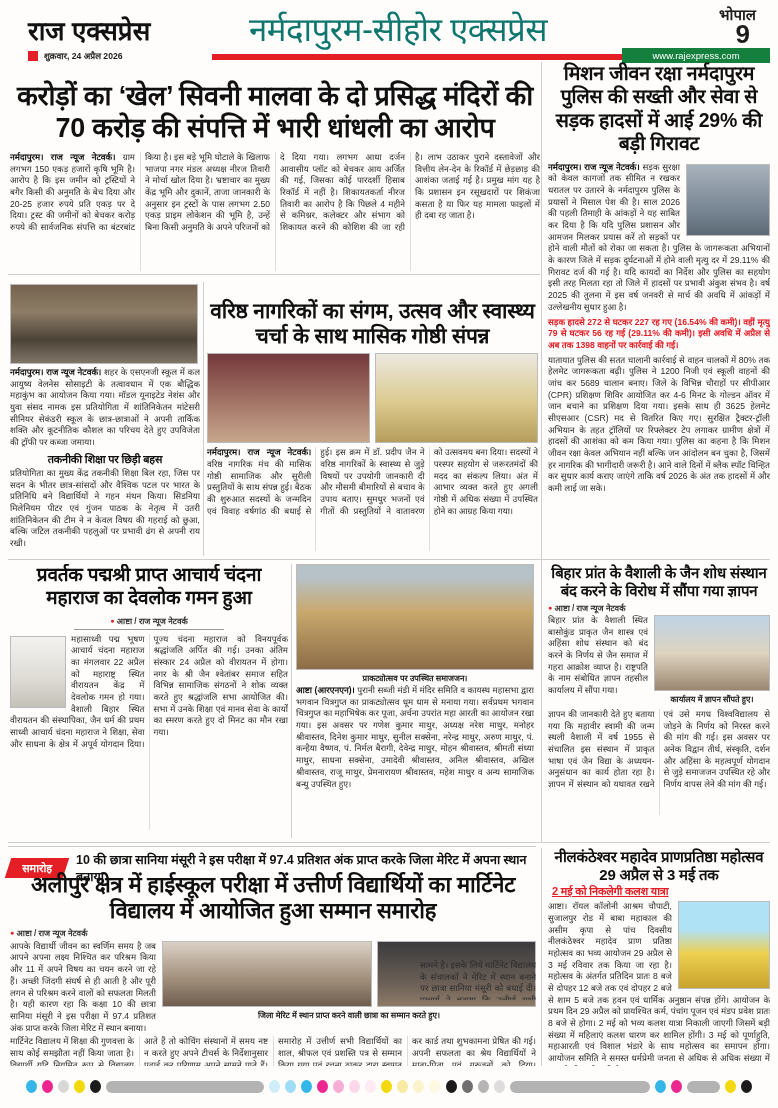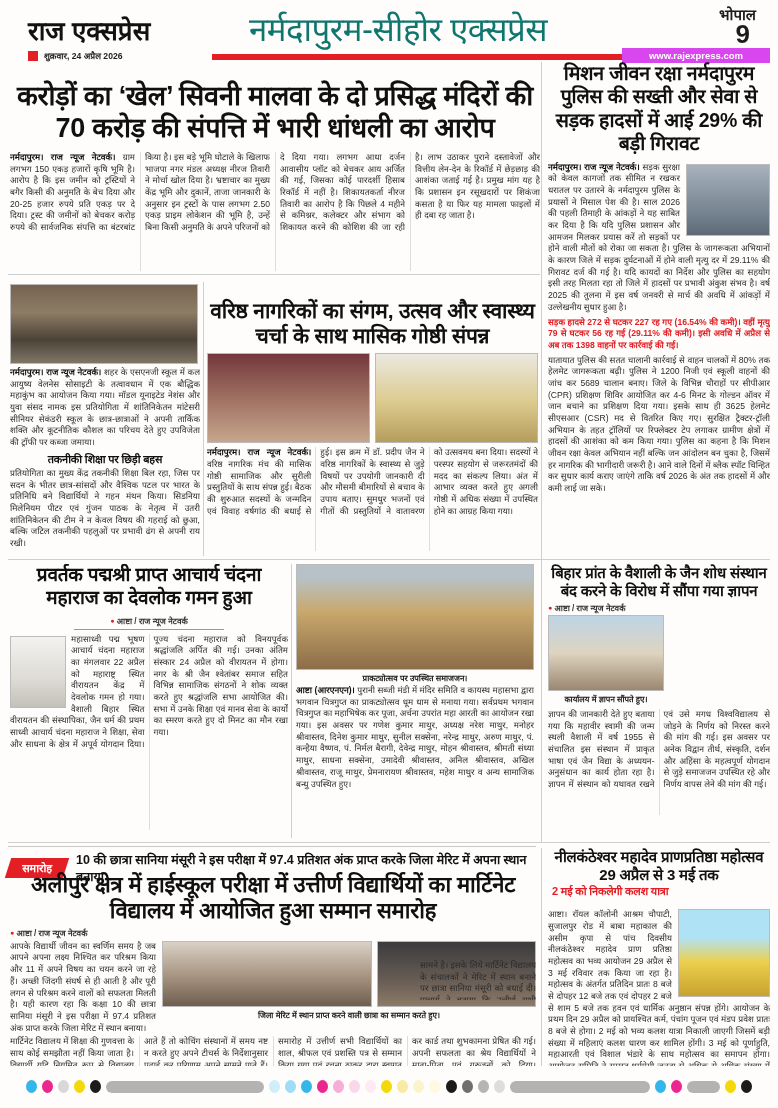--- a/index.html
+++ b/index.html
@@ -19,21 +19,21 @@
   .photo { border:1px solid #bbb; }
   .caption { font-size:8px; font-weight:bold; text-align:center; color:#222; padding:2px 0; }
   .red { color:#e31e25; }
 
   
   .mast-logo { font-size:26px; font-weight:800; color:#111; }
   .mast-date { font-size:8.6px; font-weight:bold; color:#222; }
   .mast-sq { width:10px; height:10px; background:#e31e25; display:inline-block; }
   .mast-title { font-size:33px; font-weight:400; text-align:center; color:#0f766e; letter-spacing:-0.5px; }
   .mast-bar { background:#e31e25; }
-  .mast-site { background:#d946ef; color:#fff; font-size:9.5px; font-weight:bold; text-align:center; line-height:15px; }
+  .mast-site { background:#15803d; color:#fff; font-size:9.5px; font-weight:normal; text-align:center; line-height:15px; }
   .mast-edition { font-size:15px; font-weight:800; text-align:right; }
   .mast-page { font-size:26px; font-weight:800; text-align:right; line-height:1; }
 
   
   .strip { display:flex; align-items:center; gap:10px; border-top:1px solid #c9c9c9; padding-top:4px; }
   .strip-tag { background:#e31e25; color:#fff; font-size:11px; font-weight:bold; padding:2px 14px 3px; transform:skewX(-18deg); }
   .strip-tag span { display:inline-block; transform:skewX(18deg); }
   .strip-text { font-size:12.5px; font-weight:bold; color:#111; }
 
   
@@ -135,20 +135,21 @@
     </div>
   </div>
 
   <div class="abs" style="left:548px; top:564px; width:222px; height:274px; overflow:hidden;">
     <div class="hl" style="font-size:15px;">बिहार प्रांत के वैशाली के जैन शोध संस्थान बंद करने के विरोध में सौंपा गया ज्ञापन</div>
     <div class="byline-center" style="text-align:left; padding:2px 0;">
       <span class="dot">●</span>
       <span>आष्टा / राज न्यूज नेटवर्क</span>
     </div>
     <div style="display:flex; gap:6px;">
+      <div class="body-text" style="width:100px;">बिहार प्रांत के वैशाली स्थित बासोकुंड प्राकृत जैन शास्त्र एवं अहिंसा शोध संस्थान को बंद करने के निर्णय से जैन समाज में गहरा आक्रोश व्याप्त है। राष्ट्रपति के नाम संबोधित ज्ञापन तहसील कार्यालय में सौंपा गया।</div>
       <div style="width:116px;">
         <div class="photo ph-jain" style="width:116px; height:76px;"></div>
         <div class="caption">कार्यालय में ज्ञापन सौंपते हुए।</div>
       </div>
     </div>
     <div class="body-text cols-2" style="margin-top:3px; height:106px; overflow:hidden;">ज्ञापन की जानकारी देते हुए बताया गया कि महावीर स्वामी की जन्म स्थली वैशाली में वर्ष 1955 से संचालित इस संस्थान में प्राकृत भाषा एवं जैन विद्या के अध्ययन-अनुसंधान का कार्य होता रहा है। ज्ञापन में संस्थान को यथावत रखने एवं उसे मगध विश्वविद्यालय से जोड़ने के निर्णय को निरस्त करने की मांग की गई। इस अवसर पर अनेक विद्वान तीर्थ, संस्कृति, दर्शन और अहिंसा के महत्वपूर्ण योगदान से जुड़े समाजजन उपस्थित रहे और निर्णय वापस लेने की मांग की गई।</div>
   </div>
   <div class="rule-h" style="left:8px; top:842px; width:762px;"></div>
 
   <div class="abs strip" style="left:8px; top:846px; width:528px;">
@@ -172,21 +173,21 @@
         <div class="caption">जिला मेरिट में स्थान प्राप्त करने वाली छात्रा का सम्मान करते हुए।</div>
       </div>
     </div>
     <div class="body-text cols-4" style="margin-top:2px; height:44px; overflow:hidden;">मार्टिनेट विद्यालय में शिक्षा की गुणवत्ता के साथ कोई समझौता नहीं किया जाता है। विद्यार्थी यदि नियमित रूप से विद्यालय आते हैं तो कोचिंग संस्थानों में समय नष्ट न करते हुए अपने टीचर्स के निर्देशानुसार पढ़ाई कर परिणाम अपने सामने पाते हैं। समारोह में उत्तीर्ण सभी विद्यार्थियों का शाल, श्रीफल एवं प्रशस्ति पत्र से सम्मान किया गया एवं रचना ठाकुर द्वारा स्वागत कर कार्ड तथा शुभकामना प्रेषित की गई। अपनी सफलता का श्रेय विद्यार्थियों ने माता-पिता एवं गुरुजनों को दिया। कार्यक्रम को सफल बनाने के लिए व्यापक तैयारियां की गई थीं।</div>
   </div>
   <div class="abs body-text" style="left:420px; top:960px; width:116px; height:40px; overflow:hidden;">सामने है। इसके लिये मार्टिनेट विद्यालय के संचालकों ने मेरिट में स्थान बनाने पर छात्रा सानिया मंसूरी को बधाई दी। प्राचार्य ने बताया कि उत्तीर्ण सभी विद्यार्थियों के लिये सम्मान समारोह आयोजित किया गया।</div>
 
   <div class="rule-v" style="left:541px; top:848px; height:218px;"></div>
   <div class="abs" style="left:548px; top:848px; width:222px; height:218px; overflow:hidden;">
     <div class="hl" style="font-size:15px;">नीलकंठेश्वर महादेव प्राणप्रतिष्ठा महोत्सव 29 अप्रैल से 3 मई तक</div>
-    <div class="hl red" style="font-size:11px; margin:1px 0 11px; text-align:left; padding-left:4px;">2 मई को निकलेगी कलश यात्रा</div>
+    <div class="hl red" style="font-size:11px; text-decoration:underline; margin:1px 0 3px; text-align:left; padding-left:4px;">2 मई को निकलेगी कलश यात्रा</div>
     <div class="body-text">
       <div class="photo ph-temple" style="float:right; width:92px; height:88px; margin:0 0 3px 6px;"></div>
       <span>आष्टा। रॉयल कॉलोनी आश्रम चौपाटी, सुजालपुर रोड में बाबा महाकाल की असीम कृपा से पांच दिवसीय नीलकंठेश्वर महादेव प्राण प्रतिष्ठा महोत्सव का भव्य आयोजन 29 अप्रैल से 3 मई रविवार तक किया जा रहा है। महोत्सव के अंतर्गत प्रतिदिन प्रातः 8 बजे से दोपहर 12 बजे तक एवं दोपहर 2 बजे से शाम 5 बजे तक हवन एवं धार्मिक अनुष्ठान संपन्न होंगे। आयोजन के प्रथम दिन 29 अप्रैल को प्रायश्चित कर्म, पंचांग पूजन एवं मंडप प्रवेश प्रातः 8 बजे से होगा। 2 मई को भव्य कलश यात्रा निकाली जाएगी जिसमें बड़ी संख्या में महिलाएं कलश धारण कर शामिल होंगी। 3 मई को पूर्णाहुति, महाआरती एवं विशाल भंडारे के साथ महोत्सव का समापन होगा। आयोजन समिति ने समस्त धर्मप्रेमी जनता से अधिक से अधिक संख्या में पधारने की अपील की है।</span>
     </div>
   </div>
 
   <div class="regrow" style="left:26px; top:1080px; width:726px;" id="regmarks">
       <div class="regdot" style="background: rgb(53, 182, 233);"></div>
       <div class="regdot" style="background: rgb(236, 38, 143);"></div>
       <div class="regdot" style="background: rgb(216, 216, 216);"></div>

